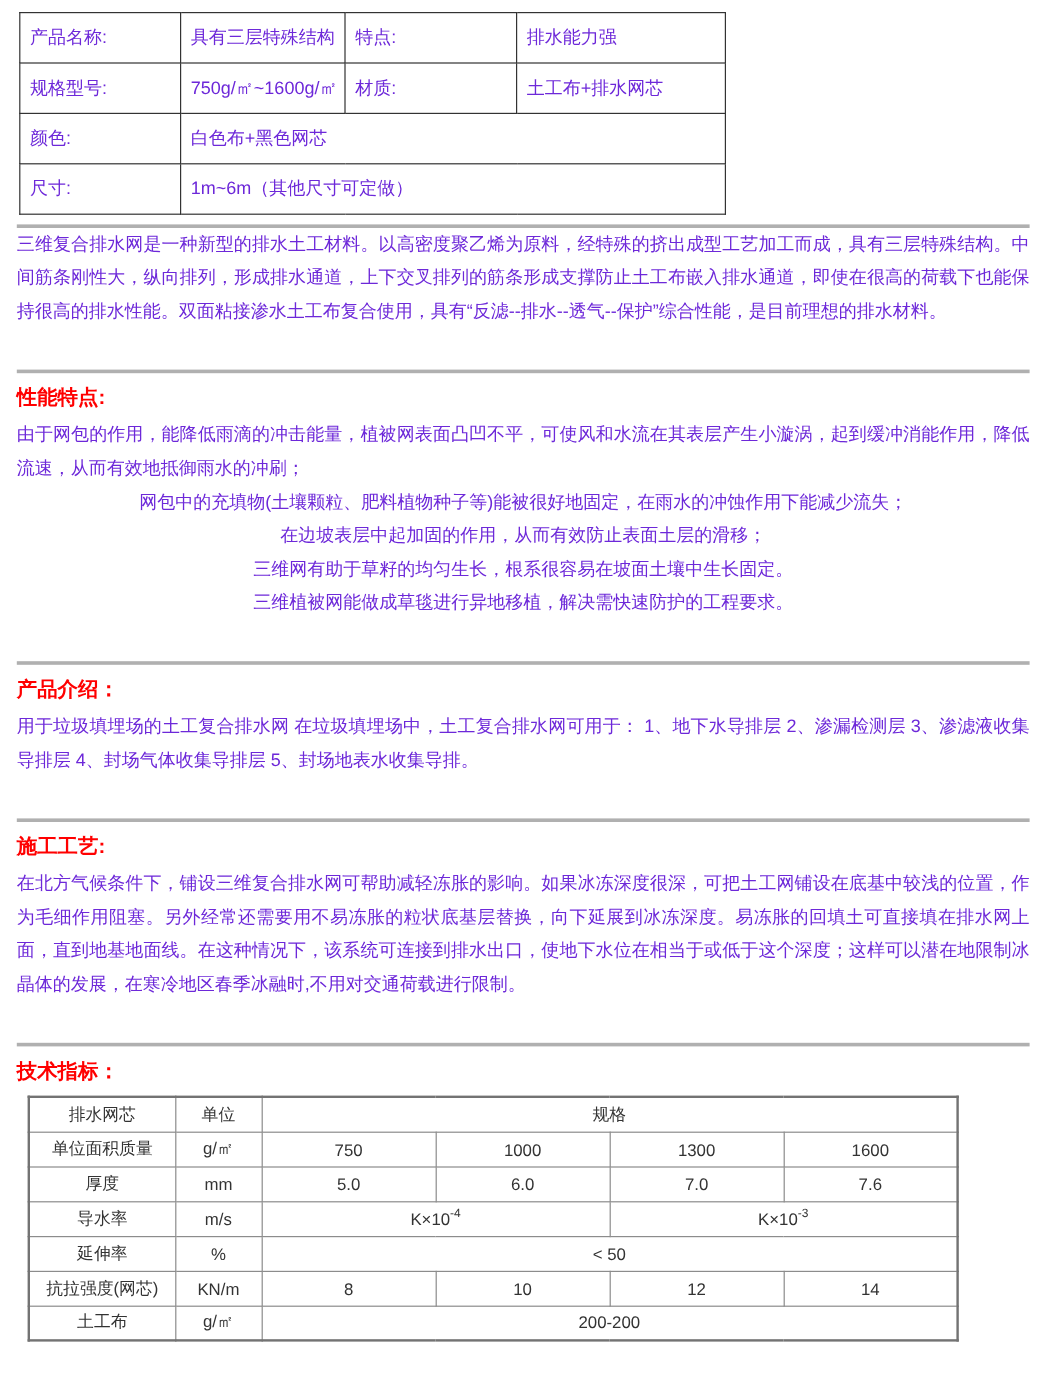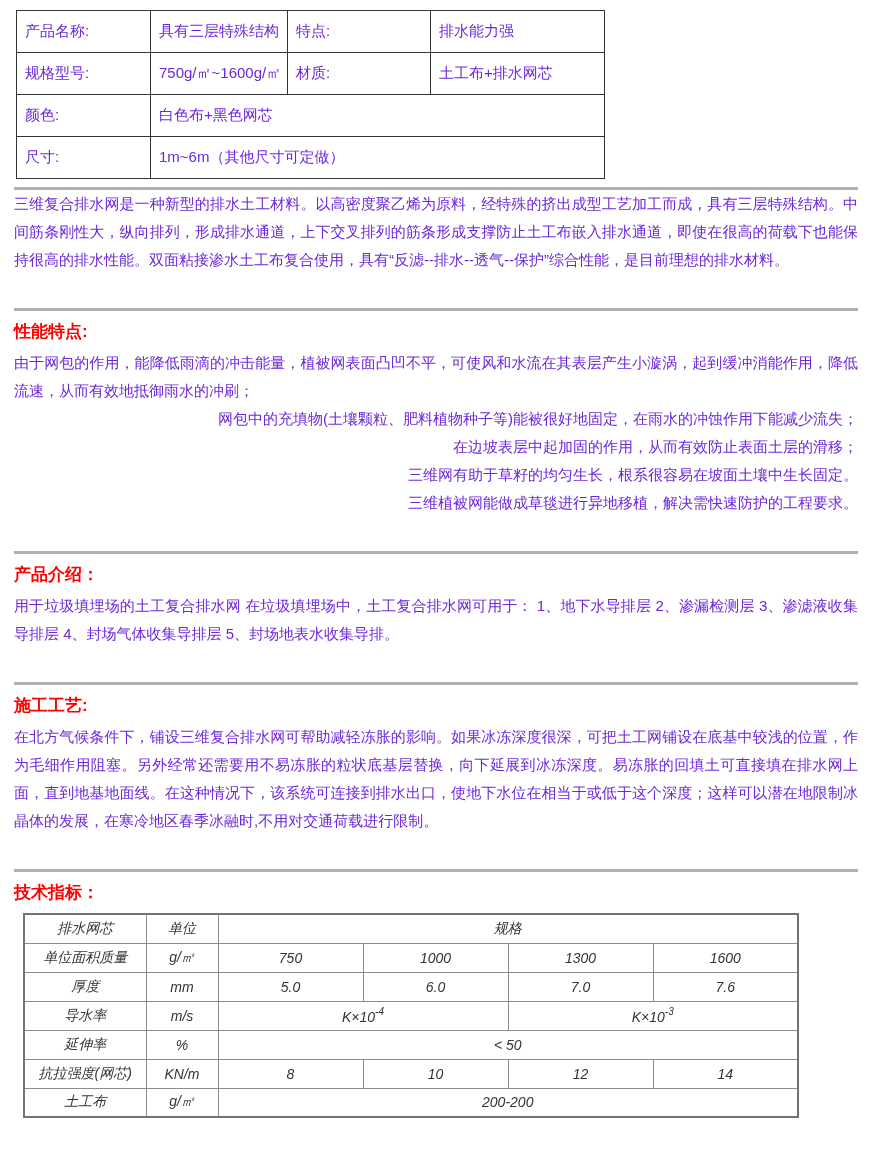--- a/index.html
+++ b/index.html
@@ -46,41 +46,40 @@
     margin: 11px 0 7px 0;
     line-height: 20px;
   }
   .sec-body p {
     font-size: 15px;
     line-height: 28px;
     color: #6d28d9;
     margin: 0;
     text-align: justify;
   }
-  .sec-body p.no-justify { text-align: right; }
+  .sec-body p.no-justify { text-align: center; }
 
   
   table.tech-table {
     border-collapse: collapse;
     table-layout: fixed;
     width: 774px;
     margin: 10px 0 0 9px;
     border: 2px solid #737373;
   }
   table.tech-table td {
     border: 1px solid #8c8c8c;
     height: 29px;
     padding: 1px 4px;
     font-size: 14px;
     color: #333333;
     text-align: center;
     vertical-align: middle;
     white-space: nowrap;
     overflow: hidden;
-    font-style: italic;
   }
   table.tech-table sup {
     font-size: 10px;
     position: relative;
     top: -1px;
   }
 </style>
 </head>
 <body>
 

